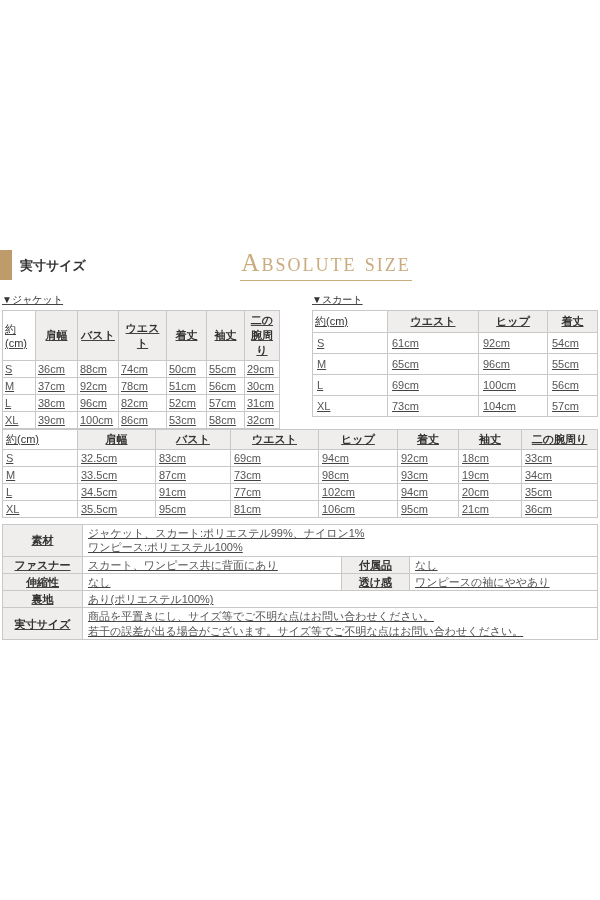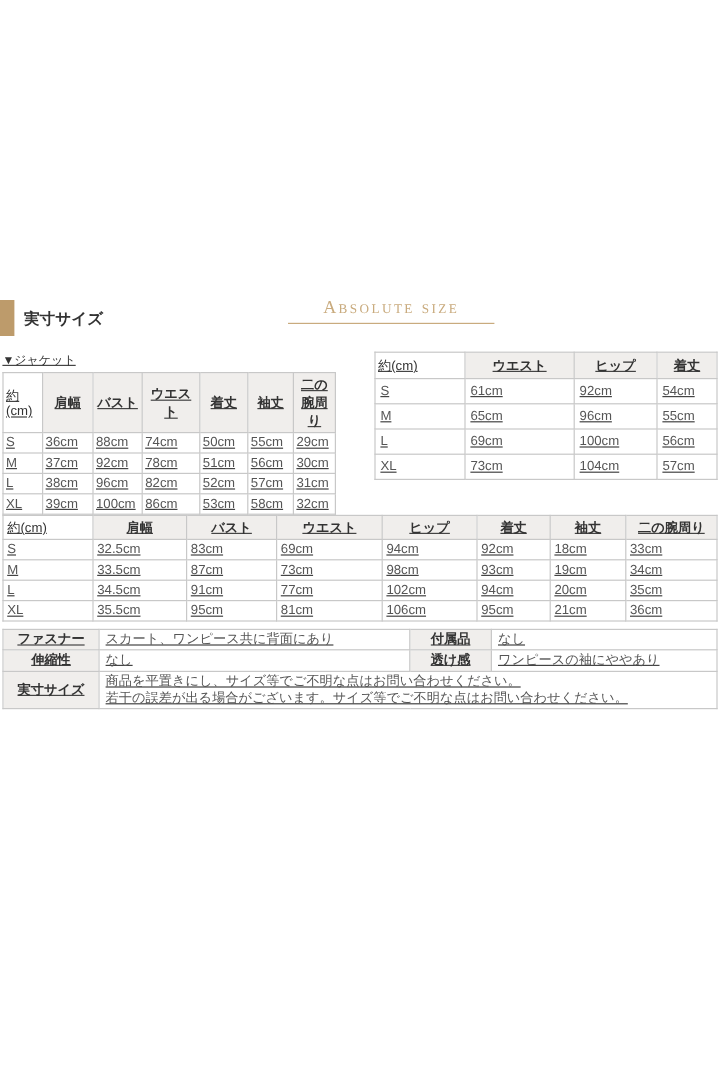--- a/index.html
+++ b/index.html
@@ -10,21 +10,21 @@
   }
   .content{position:absolute;top:249px;left:0;width:600px;text-decoration:underline;}
 
   
   .sec-header{position:relative;height:34px;}
   .accent-square{position:absolute;left:0;top:1px;width:12px;height:30px;background:#bd9b6b;}
   .sec-title{position:absolute;left:20px;top:8px;font-size:13px;font-weight:bold;color:#333;}
   .watermark{
     position:absolute;left:240px;top:0px;width:172px;text-align:center;
     font-family:"Liberation Serif","DejaVu Serif",serif;
-    font-variant:small-caps;font-size:15px;letter-spacing:2px;
+    font-variant:small-caps;font-size:25px;letter-spacing:2px;
     color:#c9ab7e;border-bottom:1px solid #c9ab7e;padding-bottom:3px;line-height:1.1;
   }
 
   .tables-row{display:flex;justify-content:space-between;padding:0 2px;margin-top:10px;}
   .col-left{width:278px;}
   .col-right{width:286px;}
 
   .tri-label{font-size:10px;color:#333;margin:0 0 3px 0;}
   .dress-label{margin:10px 0 3px 2px;}
 
@@ -124,20 +124,21 @@
               <td>100cm</td>
               <td>86cm</td>
               <td>53cm</td>
               <td>58cm</td>
               <td>32cm</td>
             </tr>
           </tbody>
       </table>
     </div>
     <div class="col-right">
+      <div class="tri-label">▼スカート</div>
       <table class="skirt-table">
         <thead>
             <tr>
               <th class="first">約(cm)</th>
               <th>ウエスト</th>
               <th>ヒップ</th>
               <th>着丈</th>
             </tr>
           </thead>
         <tbody>
@@ -231,31 +232,42 @@
 
   <div class="details-wrap">
     <table class="details-table">
       <colgroup>
           <col class="c-lbl1">
           <col class="c-val1">
           <col class="c-lbl2">
           <col class="c-val2">
         </colgroup>
       <tbody>
+          <tr>
+        <td class="lbl">素材</td>
+        <td colspan="3">
+          <div>ジャケット、スカート:ポリエステル99%、ナイロン1%</div>
+          <div>ワンピース:ポリエステル100%</div>
+        </td>
+      </tr>
       <tr>
         <td class="lbl">ファスナー</td>
         <td>スカート、ワンピース共に背面にあり</td>
         <td class="lbl">付属品</td>
         <td>なし</td>
       </tr>
       <tr>
         <td class="lbl">伸縮性</td>
         <td>なし</td>
         <td class="lbl">透け感</td>
         <td>ワンピースの袖にややあり</td>
+      </tr>
+      <tr>
+        <td class="lbl">裏地</td>
+        <td colspan="3">あり(ポリエステル100%)</td>
       </tr>
       <tr>
         <td class="lbl">実寸サイズ</td>
         <td colspan="3">
           <div>商品を平置きにし、サイズ等でご不明な点はお問い合わせください。</div>
           <div>若干の誤差が出る場合がございます。サイズ等でご不明な点はお問い合わせください。</div>
         </td>
       </tr>
     </tbody>
       </table>

